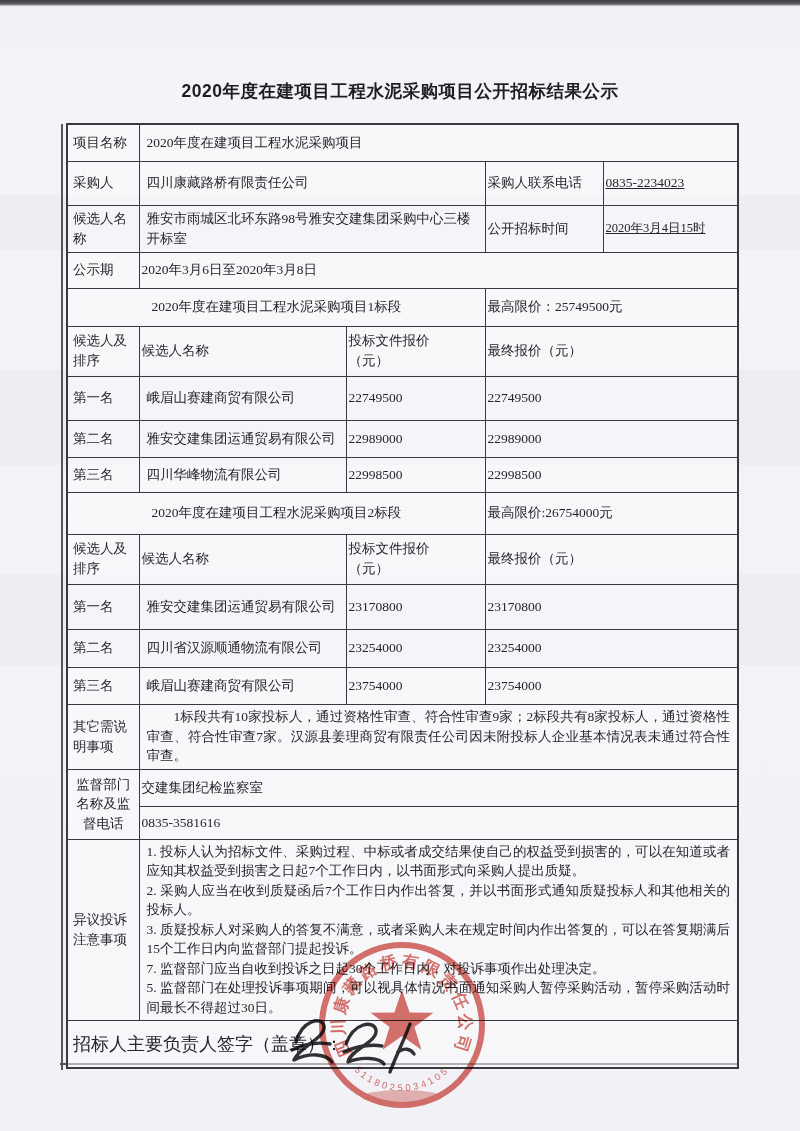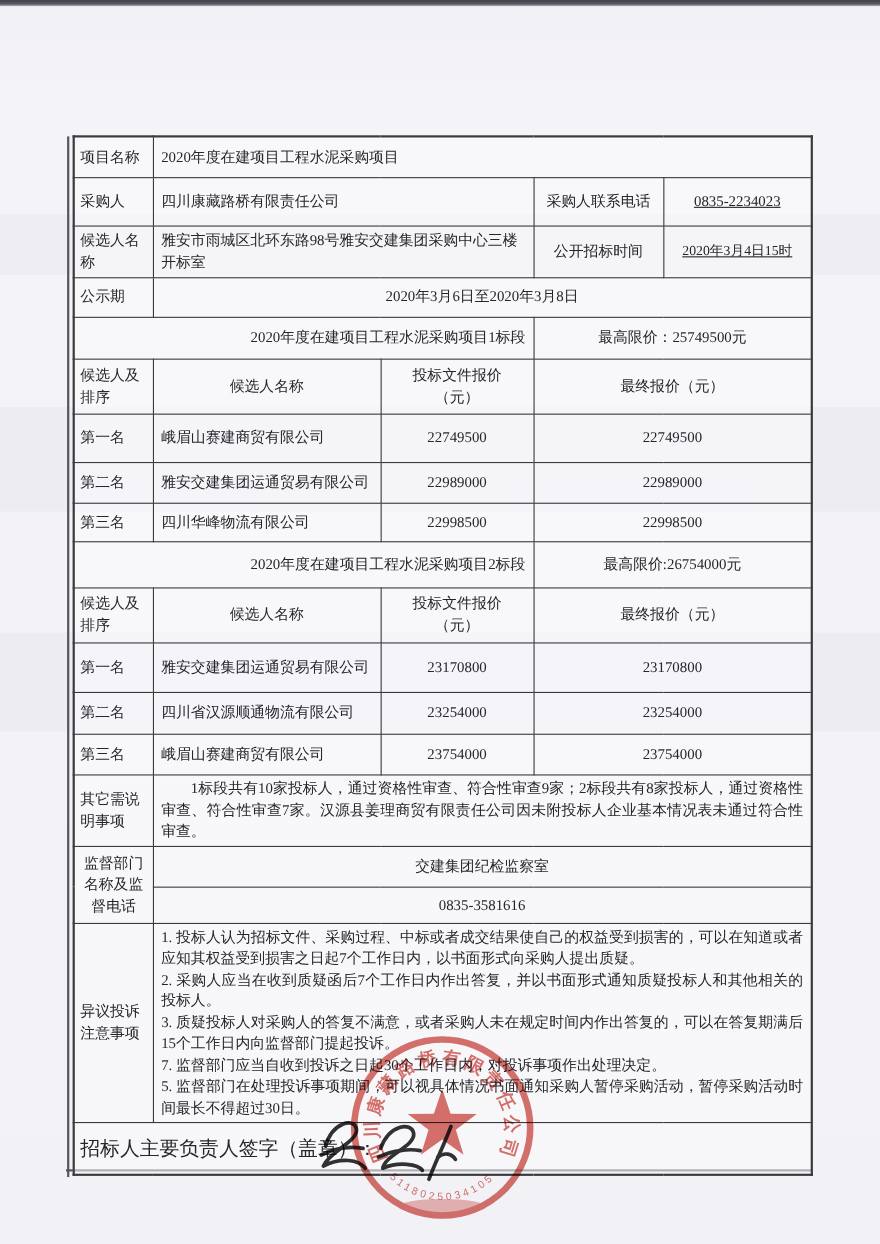--- a/index.html
+++ b/index.html
@@ -37,24 +37,24 @@
     border:2px solid #3a3a3e;
     background:rgba(252,251,254,0.55);
   }
   td{
     border:1.4px solid #3a3a3e;
     font-size:13.5px;line-height:1.45;
     padding:2px 7px;vertical-align:middle;
     overflow:hidden;
   }
   td.lab{padding-left:5px;padding-right:3px;}
-  td.c{text-align:center;padding-left:2px;padding-right:2px;}
+  td.c{text-align:left;padding-left:2px;padding-right:2px;}
   td.l{text-align:left;}
   td.nowrap{white-space:nowrap;text-decoration:underline;}
-  td.sec-title{text-align:right;}
+  td.sec-title{text-align:center;}
   .indent-para{text-indent:2em;text-align:justify;margin:0;}
   .complaint-item{margin:0;text-align:justify;}
   .sign-label{font-size:18px;}
 
   
   .outer-line-left{position:absolute;left:61px;top:124px;width:2px;height:946px;background:#55555c;}
   .outer-line-bottom{position:absolute;left:60px;top:1063px;width:678px;height:2px;background:#55555c;}
 
   .stamp{
     position:absolute;left:312px;top:935px;width:180px;height:180px;
@@ -67,20 +67,21 @@
 </style>
 </head>
 <body>
 
 <div class="page">
   <div class="scan-top-edge"></div>
   <div class="scan-band band1"></div>
   <div class="scan-band band2"></div>
   <div class="scan-band band3"></div>
 
+  <div class="doc-title">2020年度在建项目工程水泥采购项目公开招标结果公示</div>
 
   <div class="outer-line-left"></div>
   <div class="outer-line-bottom"></div>
 
   <table class="main">
     <colgroup>
       <col style="width:72px">
         <col style="width:207px">
         <col style="width:139px">
         <col style="width:118px">

